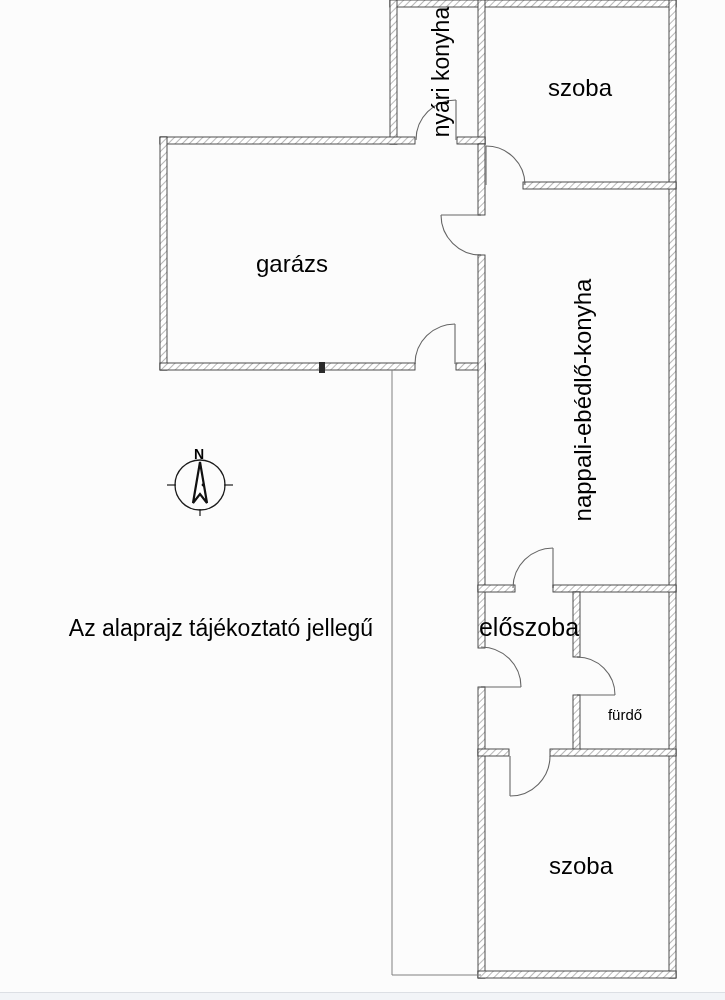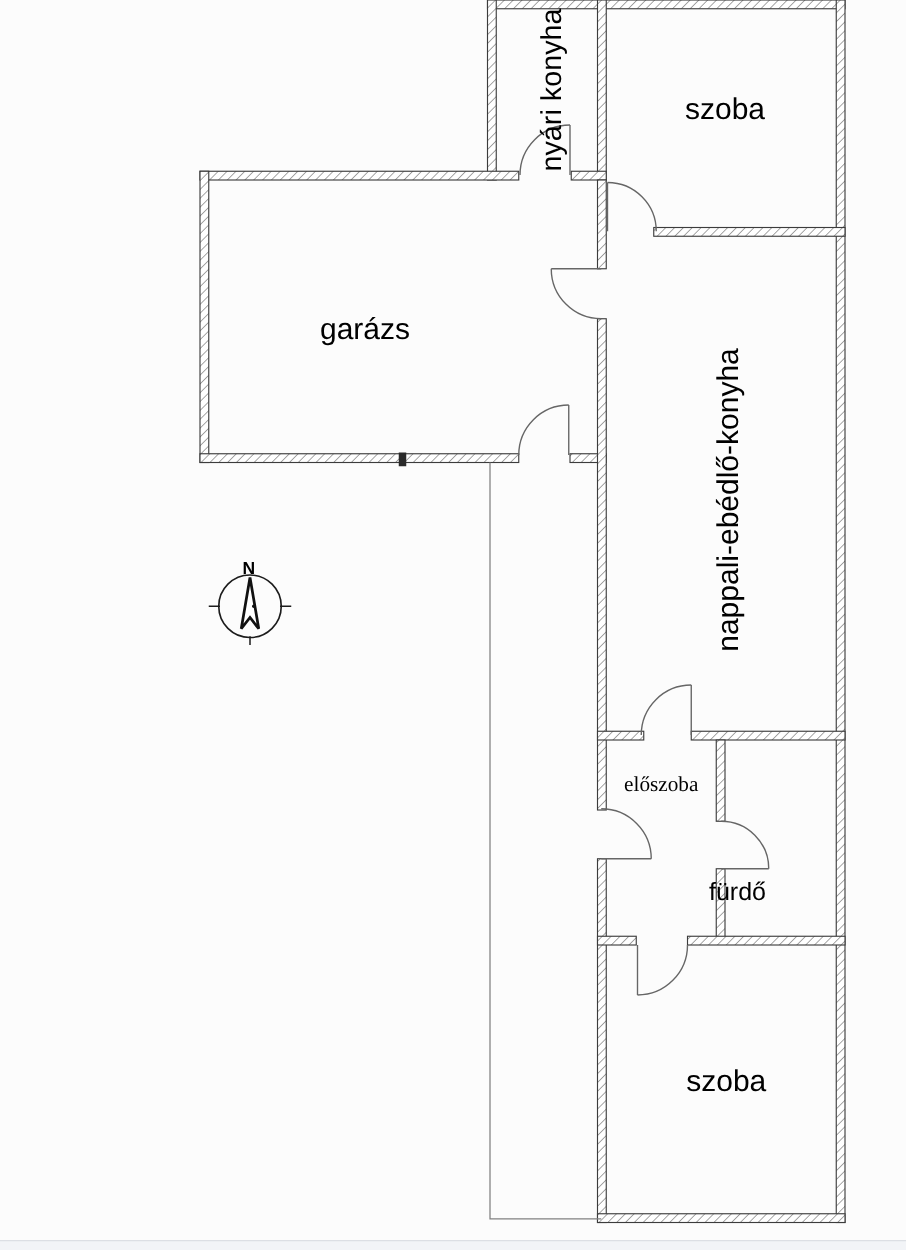--- a/index.html
+++ b/index.html
@@ -124,22 +124,23 @@
   </svg>
 
   <div class="label vertical" style="left:441px; top:72px; font-size:23px;">nyári konyha</div>
 
   <div class="label" style="left:580px; top:88px;">szoba</div>
 
   <div class="label" style="left:292px; top:264px;">garázs</div>
 
   <div class="label vertical" style="left:583px; top:400px;">nappali-ebédlő-konyha</div>
 
-  <div class="label" style="left:529px; top:627px; font-size:17px;font-family:Liberation Serif, serif;">előszoba</div>
+  <div class="label" style="left:529px; top:627px; font-size:25px;">előszoba</div>
 
-  <div class="label" style="left:590px; top:714px; font-size:20px;">fürdő</div>
+  <div class="label" style="left:625px; top:714px; font-size:15px;">fürdő</div>
 
   <div class="label" style="left:581px; top:866px;">szoba</div>
 
+  <div class="label disclaimer" style="left:221px; top:628px;">Az alaprajz tájékoztató jellegű</div>
 
   <div class="edge-strip"></div>
 
 </div>
 
 </body></html>

